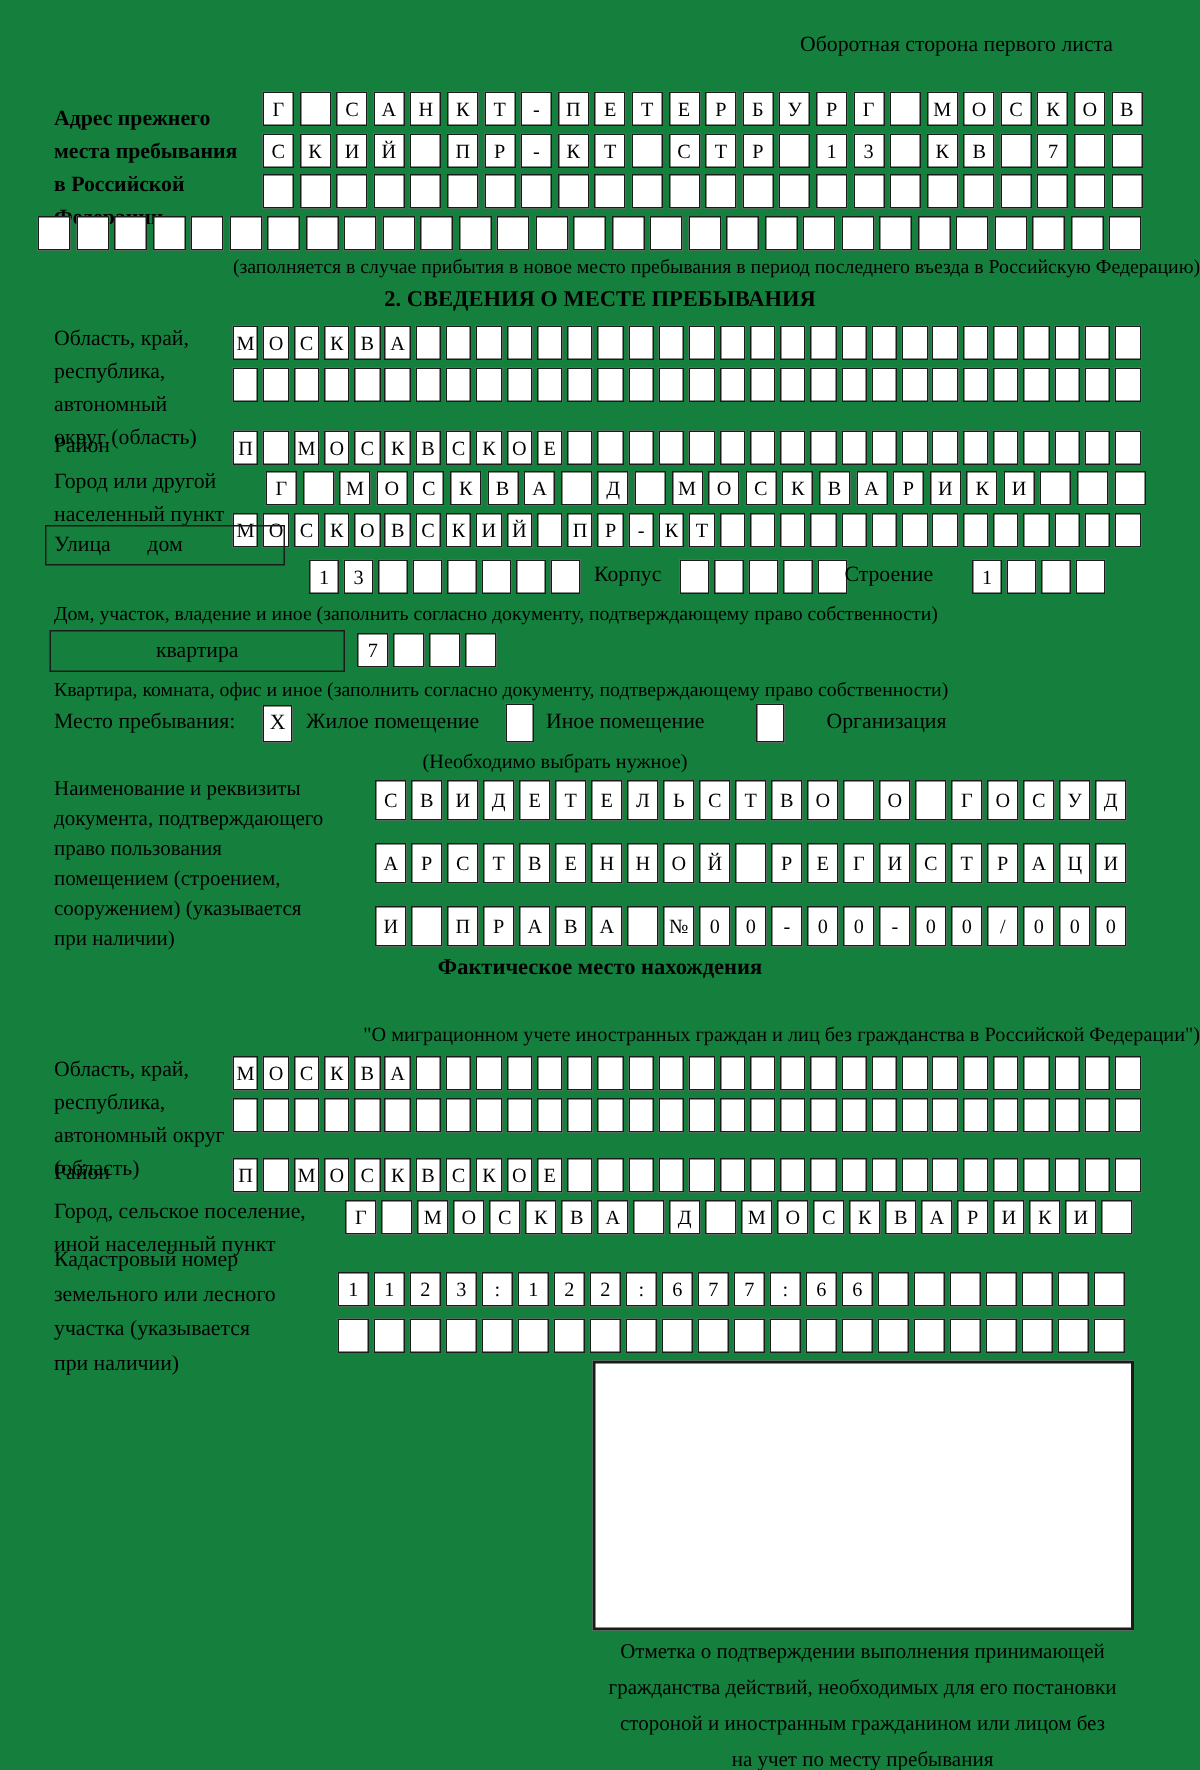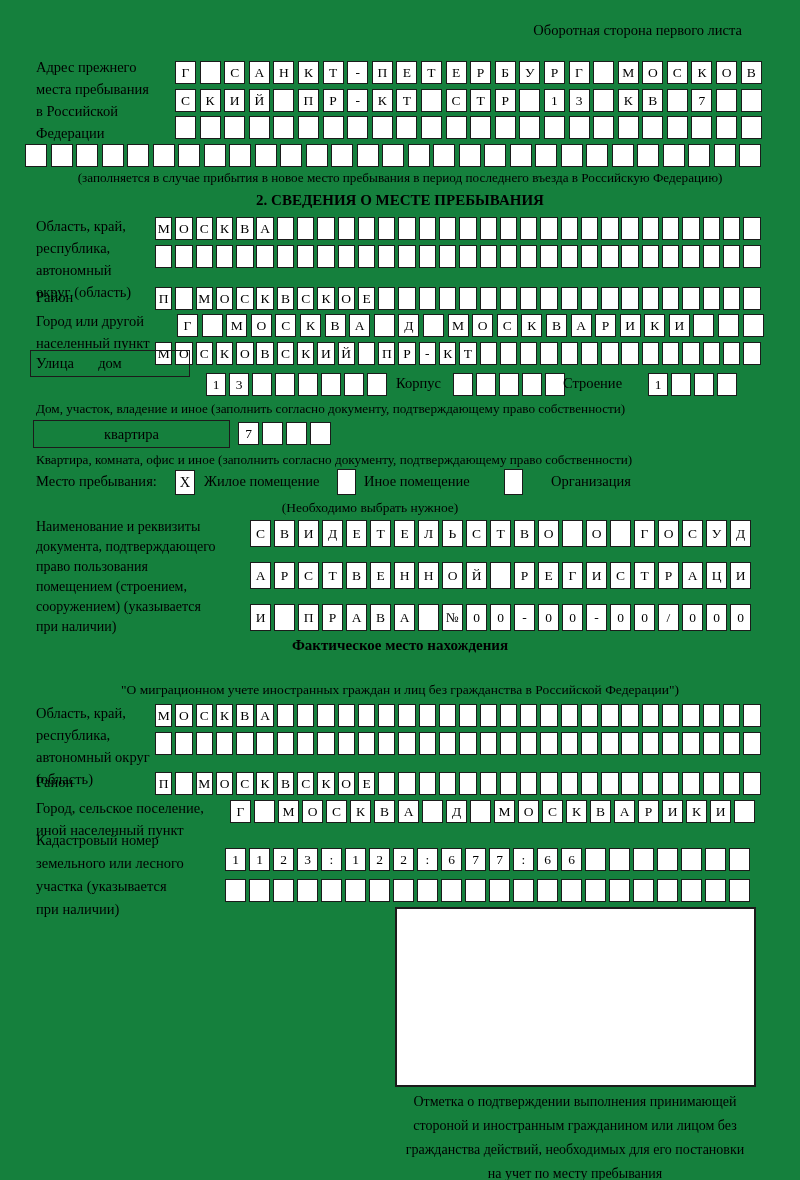--- a/index.html
+++ b/index.html
@@ -5,21 +5,21 @@
   html,body { margin:0; padding:0; background:#fff; }
   .page {
     position:relative; width:800px; height:1180px; background:#15803d;
     color:#000; font-family:"Liberation Serif", serif; font-size:14.5px;
     overflow:hidden;
   }
   .abs { position:absolute; }
   .lbl { position:absolute; line-height:22px; }
   .lbl div { white-space:nowrap; }
   .note { position:absolute; font-size:13.2px; white-space:nowrap; }
-  .center { left:0; width:800px; text-align:center; white-space:nowrap; }
+  .center { left:0; width:800px; text-align:right; white-space:nowrap; }
   .title { position:absolute; left:0; width:800px; text-align:center;
            font-weight:bold; font-size:15px; white-space:nowrap; }
   .row { position:absolute; display:flex; }
   .cell {
     flex:none; box-sizing:border-box; height:23px;
     border:1.5px solid #1b1b1b; background:#fff;
     display:flex; align-items:center; justify-content:center;
     font-size:13.5px; font-family:"Liberation Serif", serif;
   }
   .c24 .cell { width:21px;   margin-right:3.6px; }
@@ -40,21 +40,21 @@
   .stamp-box { position:absolute; border:2px solid #1b1b1b; background:#fff; }
   .stamp-cap { position:absolute; text-align:center; font-size:14px; line-height:24px; }
 </style>
 </head>
 <body>
 
 <div class="page">
 
   <div class="abs" style="top:22px; right:58px; font-size:14.5px;">Оборотная сторона первого листа</div>
 
-  <div class="lbl" style="left:36px; top:56px;">
+  <div class="lbl" style="left:36px; top:68px;font-weight:bold;">
     <div>Адрес прежнего</div>
     <div>места пребывания</div>
     <div>в Российской</div>
     <div>Федерации</div>
   </div>
   <div class="row c24" style="left:175px; top:61px;">
       <span class="cell">Г</span>
       <span class="cell"></span>
       <span class="cell">С</span>
       <span class="cell">А</span>
@@ -648,18 +648,18 @@
       <span class="cell"></span>
       <span class="cell"></span>
       <span class="cell"></span>
       <span class="cell"></span>
       <span class="cell"></span>
     </div>
 
   <div class="stamp-box" style="left:395px; top:907px; width:357px; height:176px;"></div>
   <div class="stamp-cap" style="left:383px; top:1090px; width:384px;">
     <div>Отметка о подтверждении выполнения принимающей</div>
+    <div>гражданства действий, необходимых для его постановки</div>
     <div>стороной и иностранным гражданином или лицом без</div>
-    <div>гражданства действий, необходимых для его постановки</div>
     <div>на учет по месту пребывания</div>
   </div>
 
 </div>
 
 </body></html>

